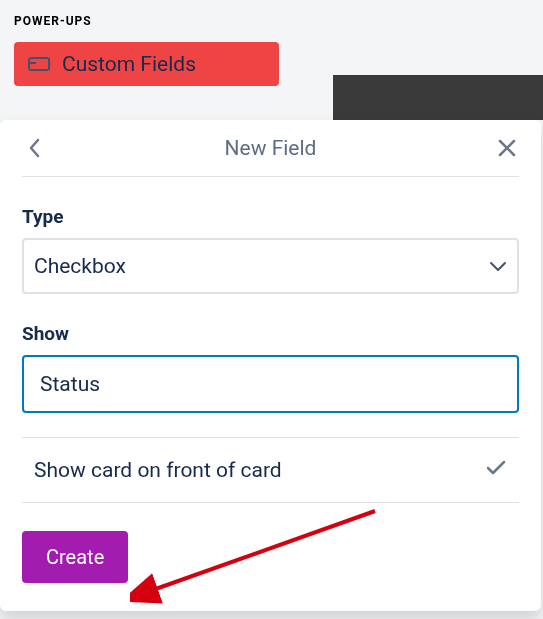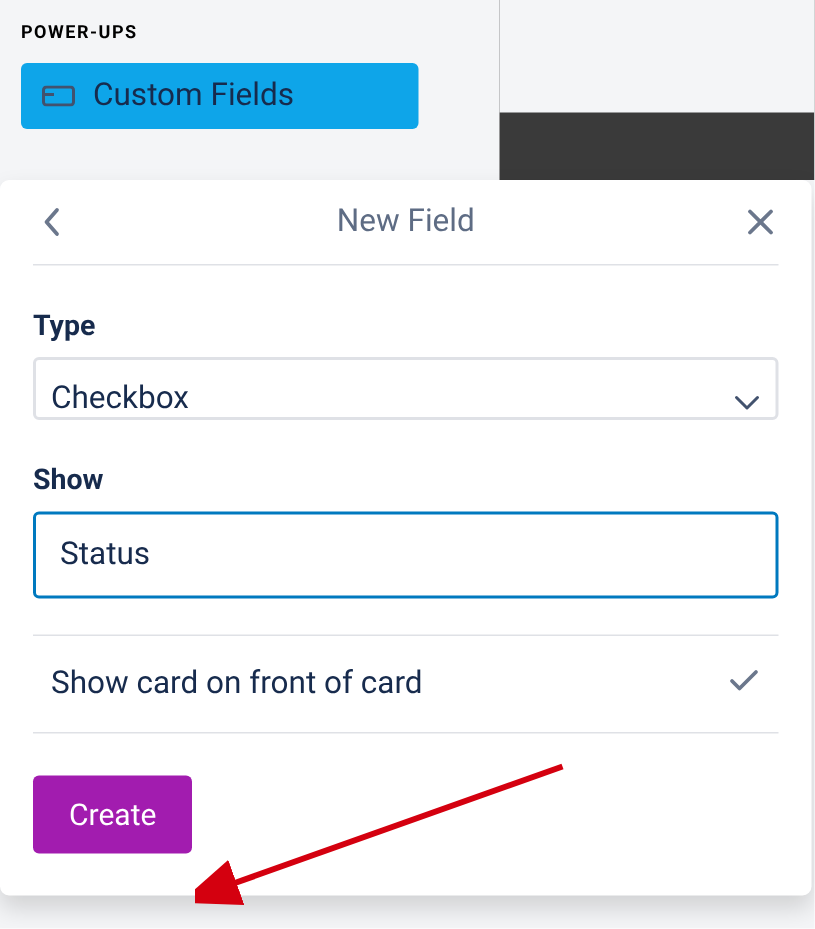--- a/index.html
+++ b/index.html
@@ -38,21 +38,21 @@
     .section-title {
       font-size: 12px;
       font-weight: 700;
       color: #000000;
       letter-spacing: 1px;
       margin-bottom: 14px;
     }
     .sidebar-item {
       display: flex;
       align-items: center;
-      background: #0ea5e9;
+      background: #ef4444;
       padding: 10px 14px;
       border-radius: 4px;
       cursor: pointer;
       width: 265px;
     }
     .sidebar-item-icon {
       width: 22px;
       height: 22px;
       margin-right: 12px;
       display: flex;
@@ -103,23 +103,23 @@
       font-size: 19px;
       font-weight: 700;
       color: #172b4d;
       margin-bottom: 10px;
       display: block;
     }
     .select-wrapper {
       position: relative;
       border: 2px solid #dfe1e6;
       border-radius: 4px;
-      height: 42px;
-      display: flex;
-      align-items: flex-end;
+      height: 56px;
+      display: flex;
+      align-items: center;
       padding: 0 10px;
       cursor: pointer;
     }
     .select-value {
       font-size: 21px;
       color: #172b4d;
       flex: 1;
     }
     .select-chevron {
       color: #6b778c;

